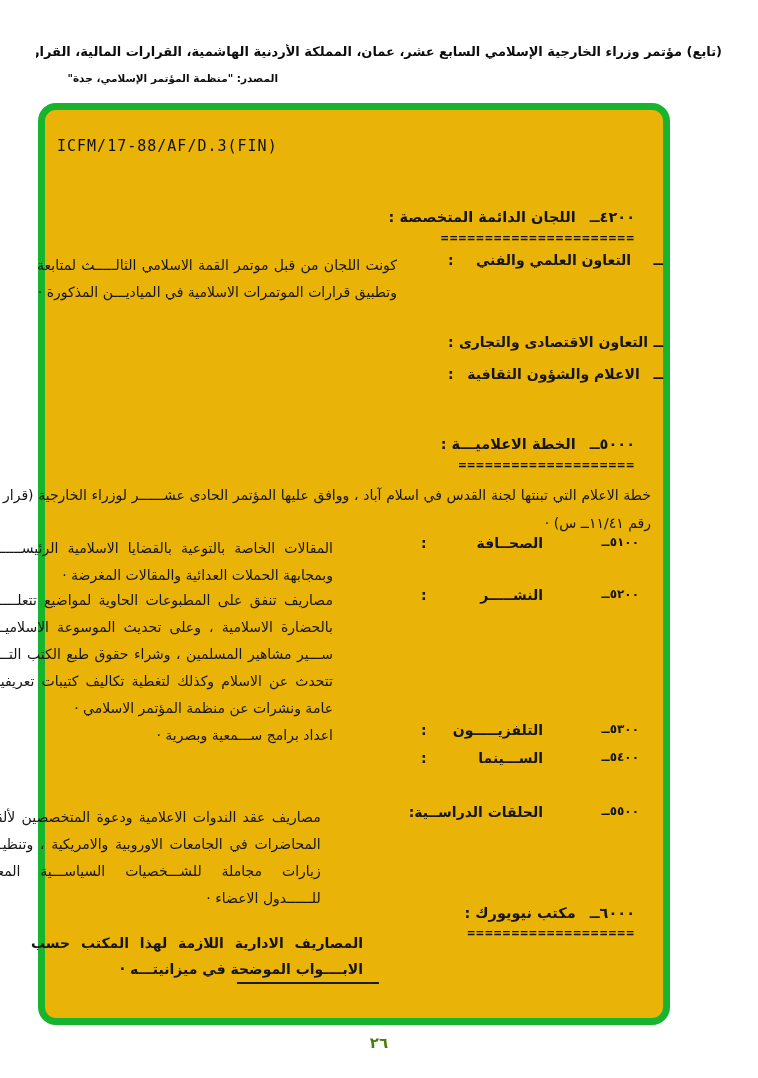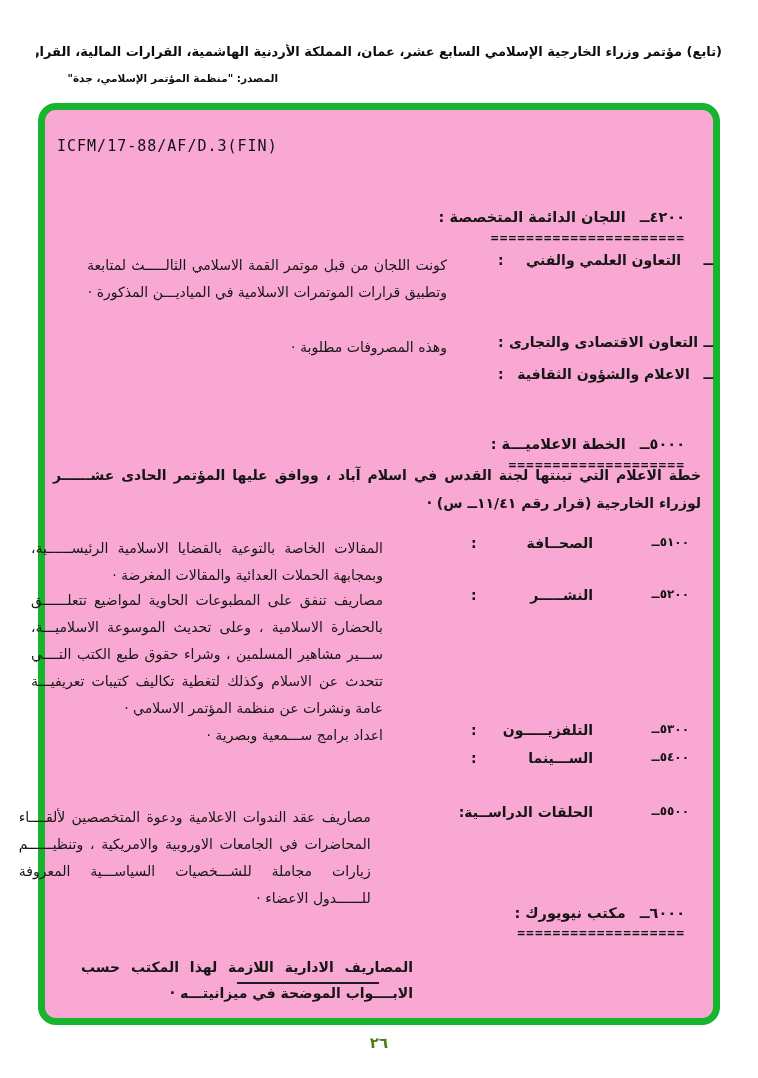--- a/index.html
+++ b/index.html
@@ -14,23 +14,23 @@
     direction:rtl;text-align:center;white-space:nowrap;overflow:hidden;
     font-size:13px;font-weight:bold;letter-spacing:0;color:#0d0d0d;
   }
   .hdr2{
     position:absolute;top:72px;left:68px;width:210px;
     direction:rtl;text-align:center;white-space:nowrap;
     font-size:10.5px;font-weight:bold;color:#0d0d0d;
   }
   
   .frame{
-    position:absolute;left:38px;top:103px;width:682px;height:922px;
+    position:absolute;left:38px;top:103px;width:632px;height:922px;
     box-sizing:border-box;border:7px solid #17b42e;border-radius:18px;
-    background:#f9a8d4;
+    background:#eab308;
   }
   .inner{position:relative;width:100%;height:100%;direction:rtl;}
   
   .ref{
     position:absolute;top:27px;left:12px;direction:ltr;
     font-family:"DejaVu Sans Mono","Liberation Mono",monospace;
     font-size:15px;letter-spacing:1px;color:#111;
   }
   .sec-h{
     position:absolute;right:28px;display:flex;direction:rtl;gap:14px;
@@ -51,26 +51,26 @@
     flex:0 0 122px;margin-right:16px;display:flex;justify-content:space-between;direction:rtl;
     font-size:14px;font-weight:600;white-space:nowrap;
   }
   .desc{
     font-size:14px;line-height:27px;text-align:justify;direction:rtl;color:#161616;
   }
   .descA{flex:0 0 360px;margin-right:51px;}
   .descB{flex:0 0 352px;margin-right:88px;}
   .row5{padding-right:24px;}
   .intro{
-    position:absolute;top:351px;right:12px;width:648px;
-    font-size:14px;line-height:28px;text-align:justify;direction:rtl;font-weight:700;
+    position:absolute;top:371px;right:12px;width:648px;
+    font-size:14px;line-height:28px;text-align:justify;direction:rtl;font-weight:400;
   }
   .p6000{
     position:absolute;top:820px;right:300px;width:332px;
-    font-size:14px;line-height:26px;text-align:justify;direction:rtl;font-weight:600;margin-top:24px;
+    font-size:14px;line-height:26px;text-align:justify;direction:rtl;font-weight:600;
   }
   .rule{
     position:absolute;top:872px;left:192px;width:142px;height:0;
     border-top:2px solid #1c1c1c;
   }
   .pageno{
     position:absolute;top:1034px;left:0;right:0;text-align:center;
     font-size:15px;font-weight:bold;color:#4d7c0f;direction:rtl;
   }
 </style>
@@ -99,21 +99,20 @@
       </div>
       <div class="desc descA">كونت اللجان من قبل موتمر القمة الاسلامي الثالـــــث لمتابعة وتطبيق قرارات الموتمرات الاسلامية في المياديـــن المذكورة ·</div>
     </div>
 
     <div class="row" style="top:224px">
       <div class="lblA">
         <span>ــ</span>
         <span>التعاون الاقتصادى والتجارى</span>
         <span>:</span>
       </div>
-      <div class="desc descA">وهذه المصروفات مطلوبة ·</div>
     </div>
 
     <div class="row" style="top:256px">
       <div class="lblA">
         <span>ــ</span>
         <span>الاعلام والشؤون الثقافية</span>
         <span>:</span>
       </div>
     </div>
 

